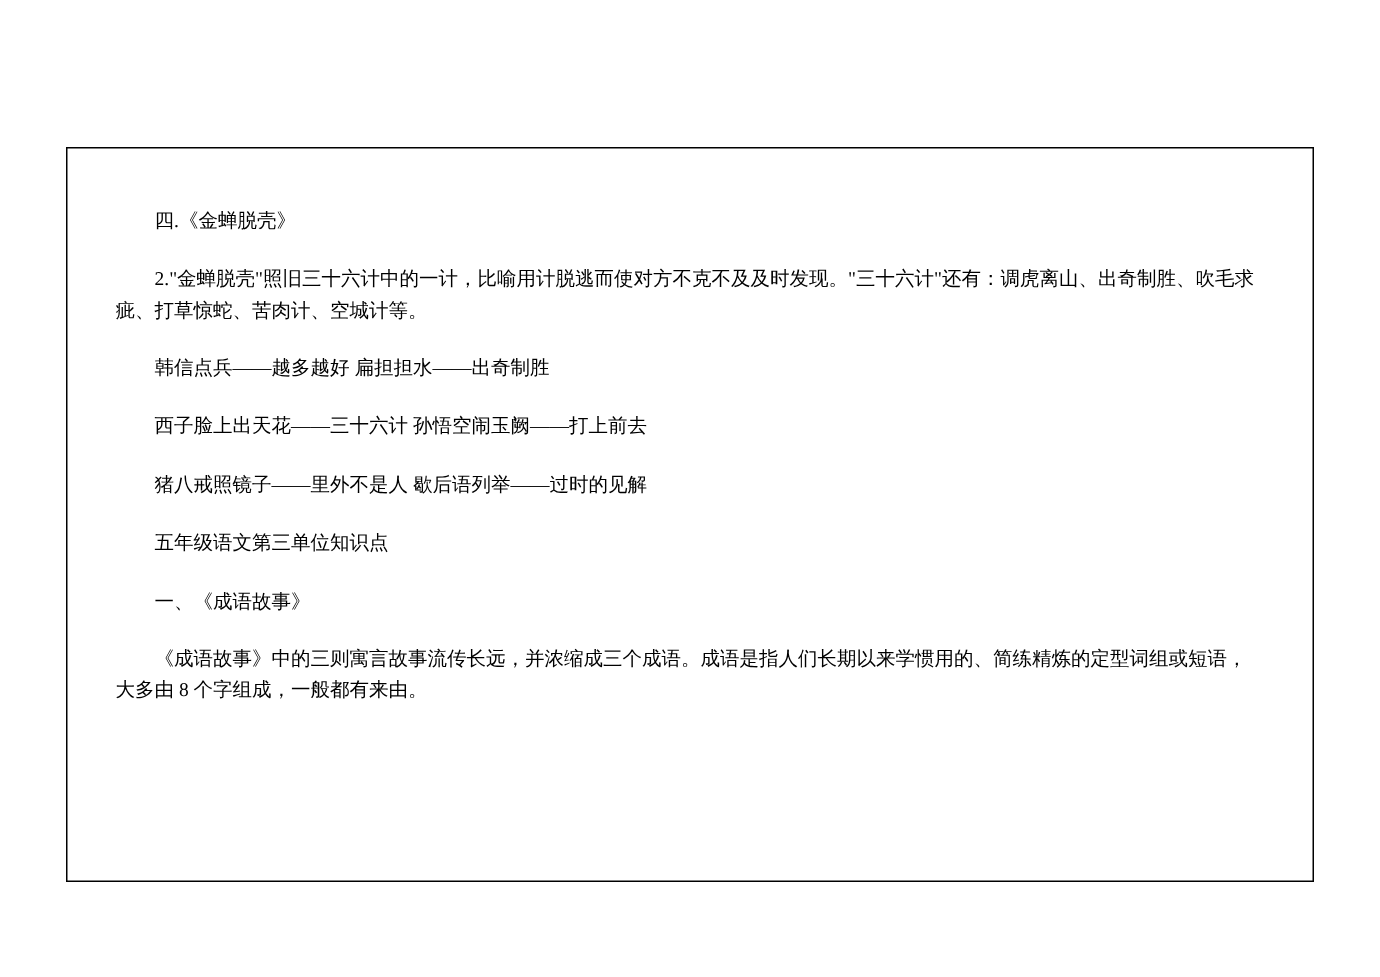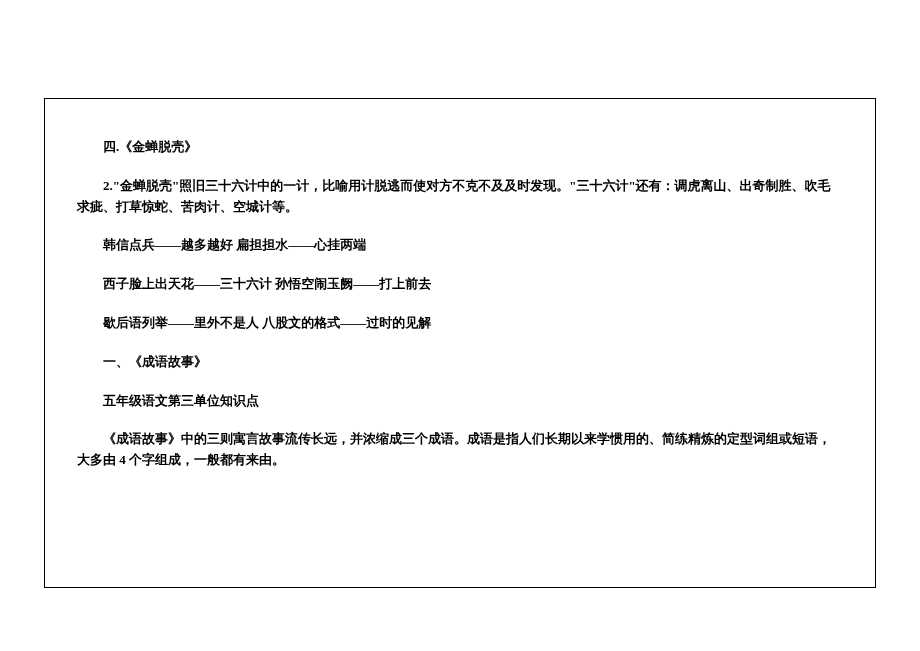--- a/index.html
+++ b/index.html
@@ -19,28 +19,27 @@
     .page-container {
       border: 1px solid #000000;
       margin: 98px 44px 20px 44px;
       padding: 38px 32px 38px 32px;
       min-height: 490px;
     }
     .paragraph {
       line-height: 1.6;
       margin-bottom: 18px;
       text-indent: 2em;
-      font-weight: bold;
     }
   </style>
 </head>
 <body>
 
 <div class="page-container">
   <p class="paragraph">四.《金蝉脱壳》</p>
   <p class="paragraph">2."金蝉脱壳"照旧三十六计中的一计，比喻用计脱逃而使对方不克不及及时发现。"三十六计"还有：调虎离山、出奇制胜、吹毛求疵、打草惊蛇、苦肉计、空城计等。</p>
-  <p class="paragraph">韩信点兵——越多越好  扁担担水——心挂两端</p>
+  <p class="paragraph">韩信点兵——越多越好  扁担担水——出奇制胜</p>
   <p class="paragraph">西子脸上出天花——三十六计  孙悟空闹玉阙——打上前去</p>
-  <p class="paragraph">歇后语列举——里外不是人  八股文的格式——过时的见解</p>
+  <p class="paragraph">猪八戒照镜子——里外不是人  歇后语列举——过时的见解</p>
+  <p class="paragraph">五年级语文第三单位知识点</p>
   <p class="paragraph">一、《成语故事》</p>
-  <p class="paragraph">五年级语文第三单位知识点</p>
-  <p class="paragraph">《成语故事》中的三则寓言故事流传长远，并浓缩成三个成语。成语是指人们长期以来学惯用的、简练精炼的定型词组或短语，大多由 4 个字组成，一般都有来由。</p>
+  <p class="paragraph">《成语故事》中的三则寓言故事流传长远，并浓缩成三个成语。成语是指人们长期以来学惯用的、简练精炼的定型词组或短语，大多由 8 个字组成，一般都有来由。</p>
 </div>
 
 </body></html>

